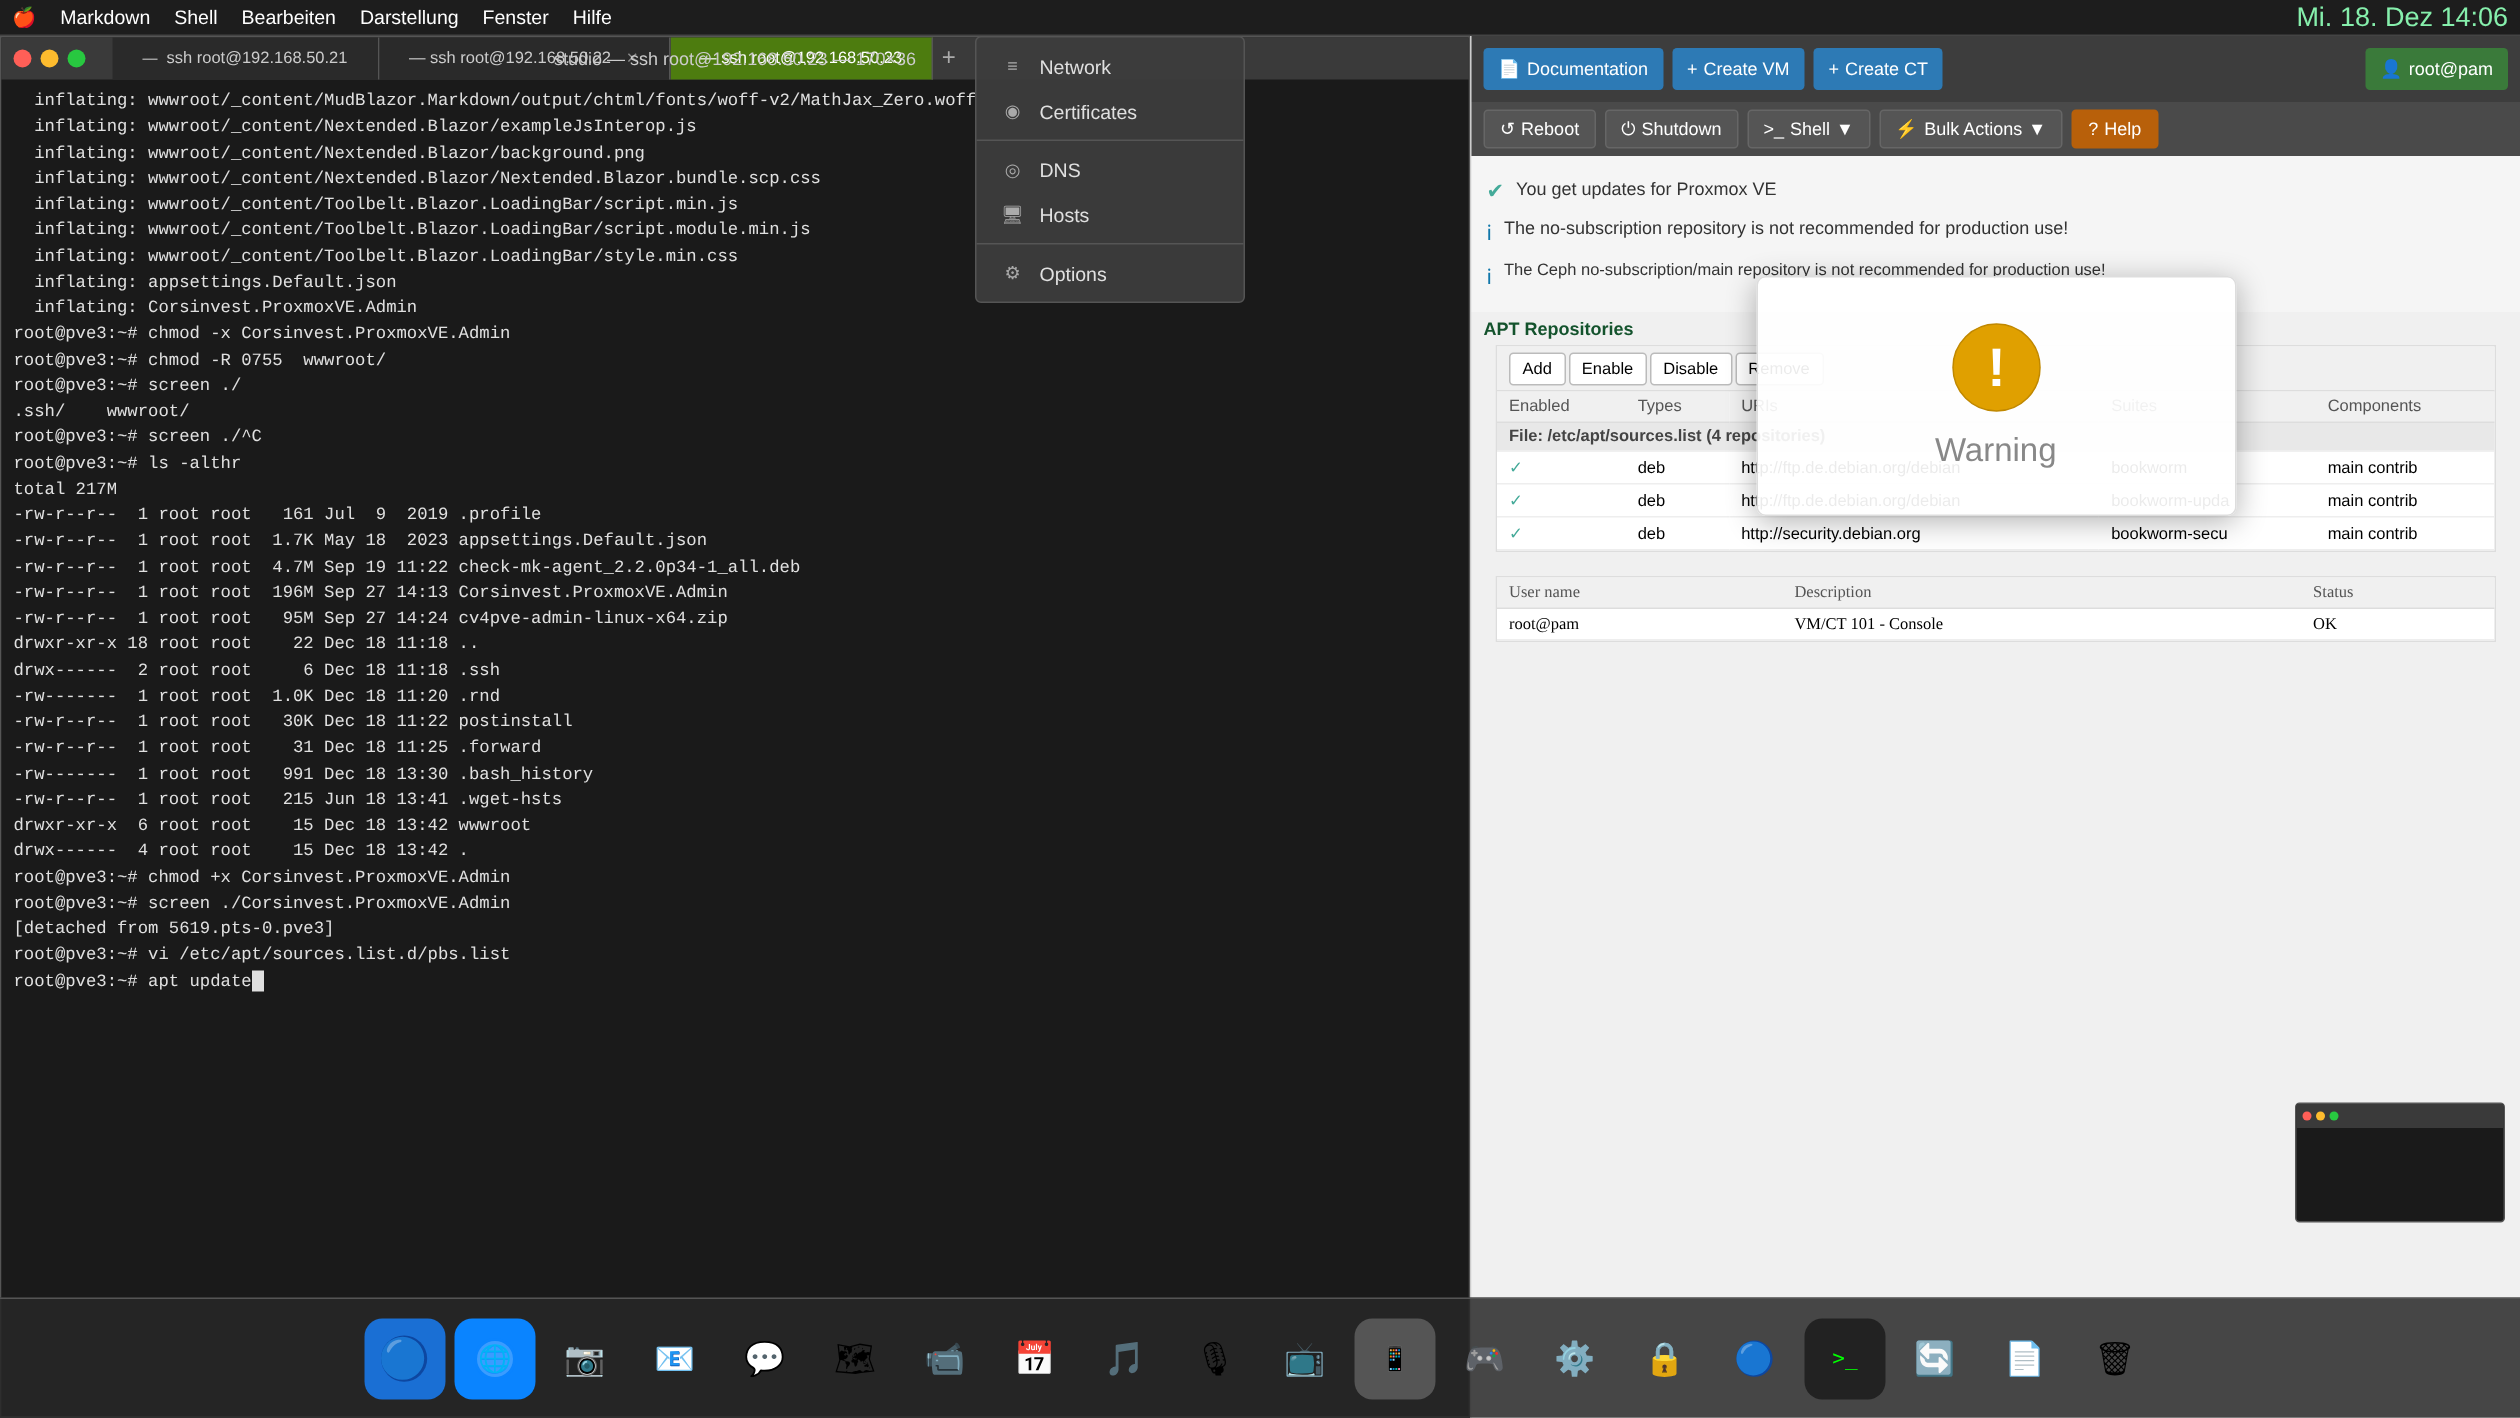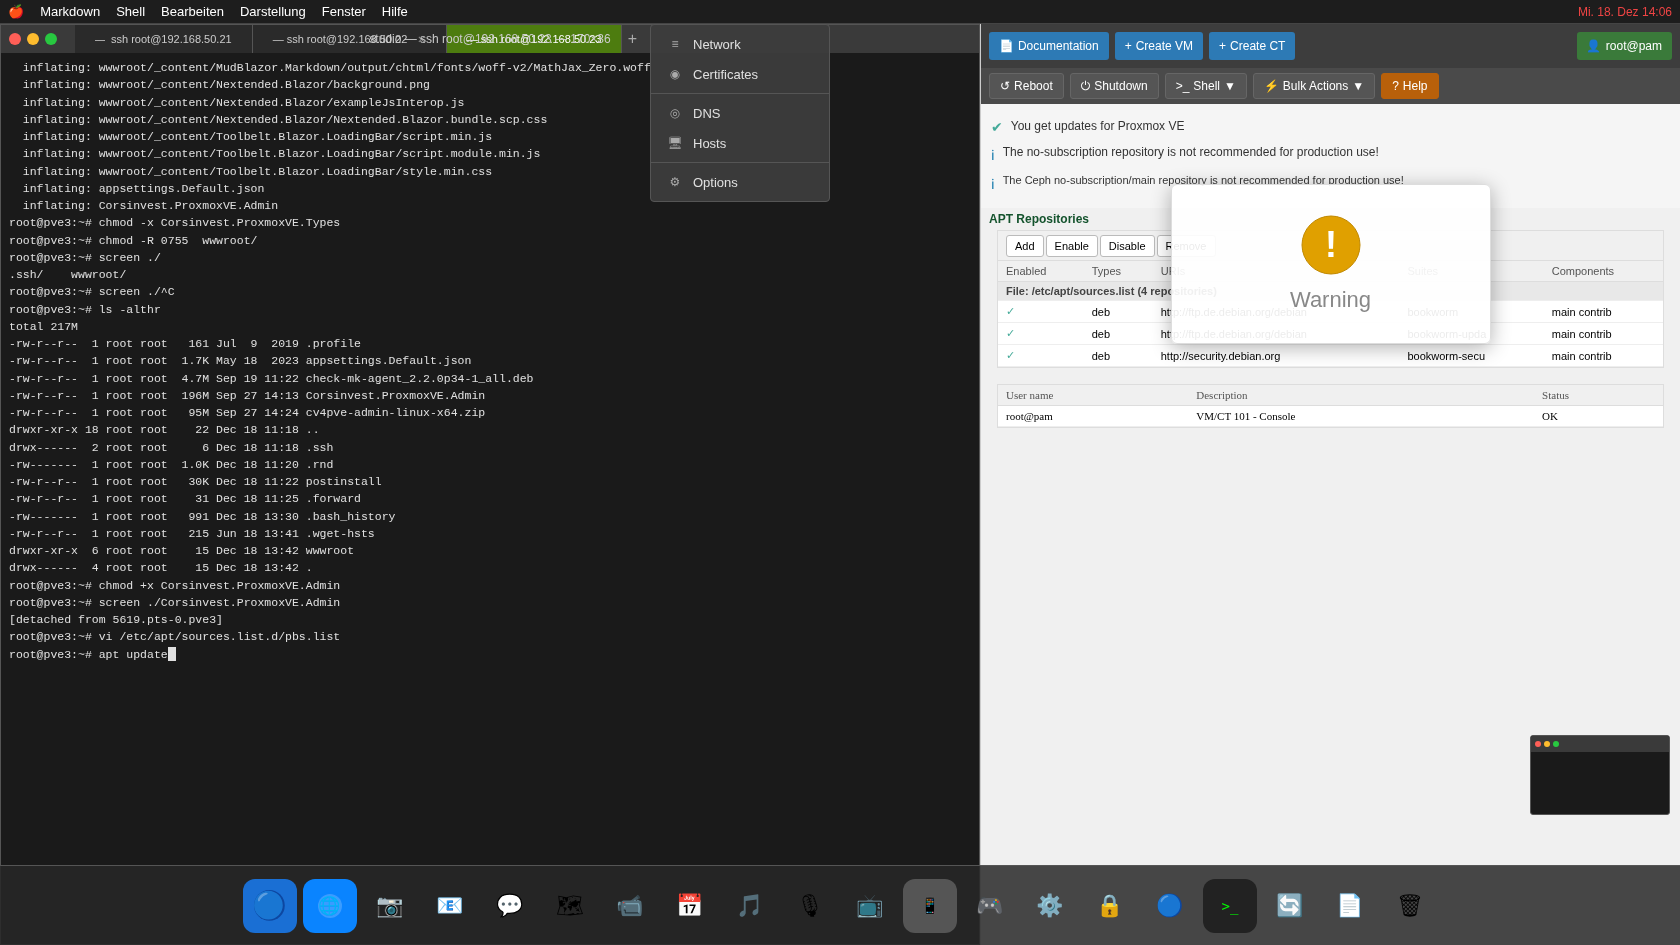--- a/index.html
+++ b/index.html
@@ -32,22 +32,22 @@
     .menubar-item {
       font-size: 13px;
       color: #fff;
       cursor: default;
     }
     .menubar-right {
       margin-left: auto;
       display: flex;
       align-items: flex-start;
       gap: 10px;
-      font-size: 12px;
-      color: #ef4444;
+      font-size: 18px;
+      color: #86efac;
     }
 
     
     .terminal-window {
       position: absolute;
       top: 24px;
       left: 0;
       width: 980px;
       height: 921px;
       background: #1a1a1a;
@@ -451,29 +451,29 @@
       </div>
       <div class="terminal-tab active">
         <span>— ssh root@192.168.50.23</span>
       </div>
       <div style="width:20px; height:100%; display:flex; align-items:center; justify-content:center; cursor:pointer; color:#aaa; font-size:16px;">+</div>
     </div>
     <div class="terminal-title-center">studio — ssh root@192.168.50.23 — 170×36</div>
   </div>
   <div class="terminal-content">
     <div class="line">  inflating: wwwroot/_content/MudBlazor.Markdown/output/chtml/fonts/woff-v2/MathJax_Zero.woff</div>
+    <div class="line">  inflating: wwwroot/_content/Nextended.Blazor/exampleJsInterop.js</div>
     <div class="line">  inflating: wwwroot/_content/Nextended.Blazor/background.png</div>
-    <div class="line">  inflating: wwwroot/_content/Nextended.Blazor/exampleJsInterop.js</div>
     <div class="line">  inflating: wwwroot/_content/Nextended.Blazor/Nextended.Blazor.bundle.scp.css</div>
     <div class="line">  inflating: wwwroot/_content/Toolbelt.Blazor.LoadingBar/script.min.js</div>
     <div class="line">  inflating: wwwroot/_content/Toolbelt.Blazor.LoadingBar/script.module.min.js</div>
     <div class="line">  inflating: wwwroot/_content/Toolbelt.Blazor.LoadingBar/style.min.css</div>
     <div class="line">  inflating: appsettings.Default.json</div>
     <div class="line">  inflating: Corsinvest.ProxmoxVE.Admin</div>
-    <div class="line">root@pve3:~# chmod -x Corsinvest.ProxmoxVE.Types</div>
+    <div class="line">root@pve3:~# chmod -x Corsinvest.ProxmoxVE.Admin</div>
     <div class="line">root@pve3:~# chmod -R 0755  wwwroot/</div>
     <div class="line">root@pve3:~# screen ./</div>
     <div class="line">.ssh/    wwwroot/</div>
     <div class="line">root@pve3:~# screen ./^C</div>
     <div class="line">root@pve3:~# ls -althr</div>
     <div class="line">total 217M</div>
     <div class="line">-rw-r--r--  1 root root   161 Jul  9  2019 .profile</div>
     <div class="line">-rw-r--r--  1 root root  1.7K May 18  2023 appsettings.Default.json</div>
     <div class="line">-rw-r--r--  1 root root  4.7M Sep 19 11:22 check-mk-agent_2.2.0p34-1_all.deb</div>
     <div class="line">-rw-r--r--  1 root root  196M Sep 27 14:13 Corsinvest.ProxmoxVE.Admin</div>

